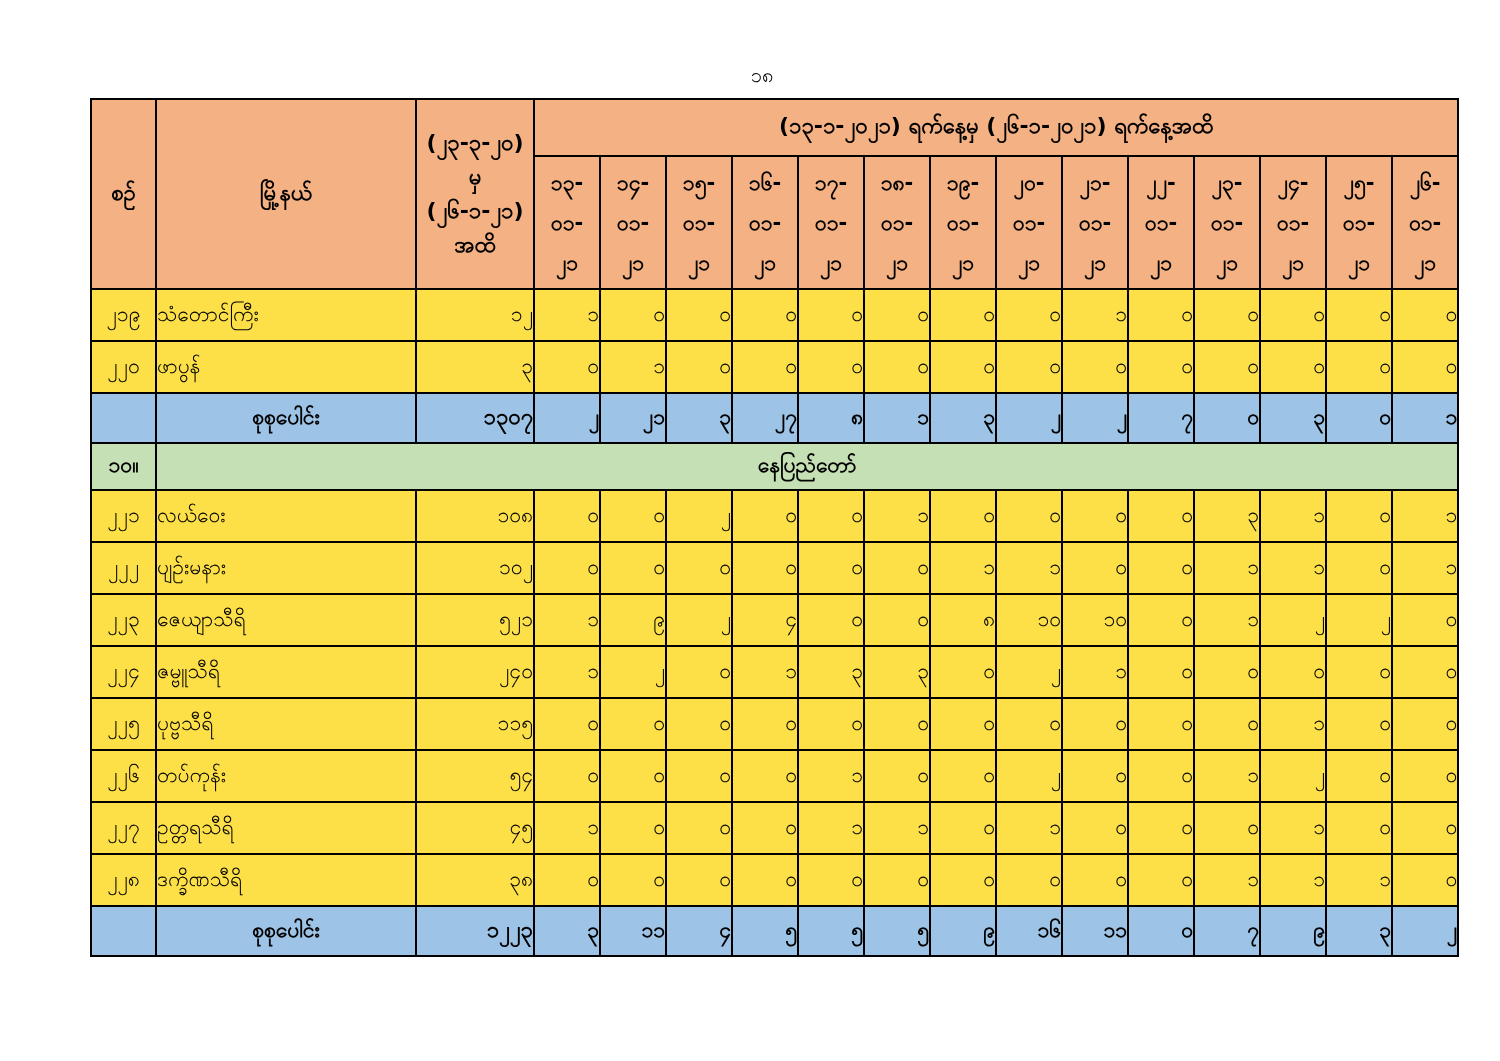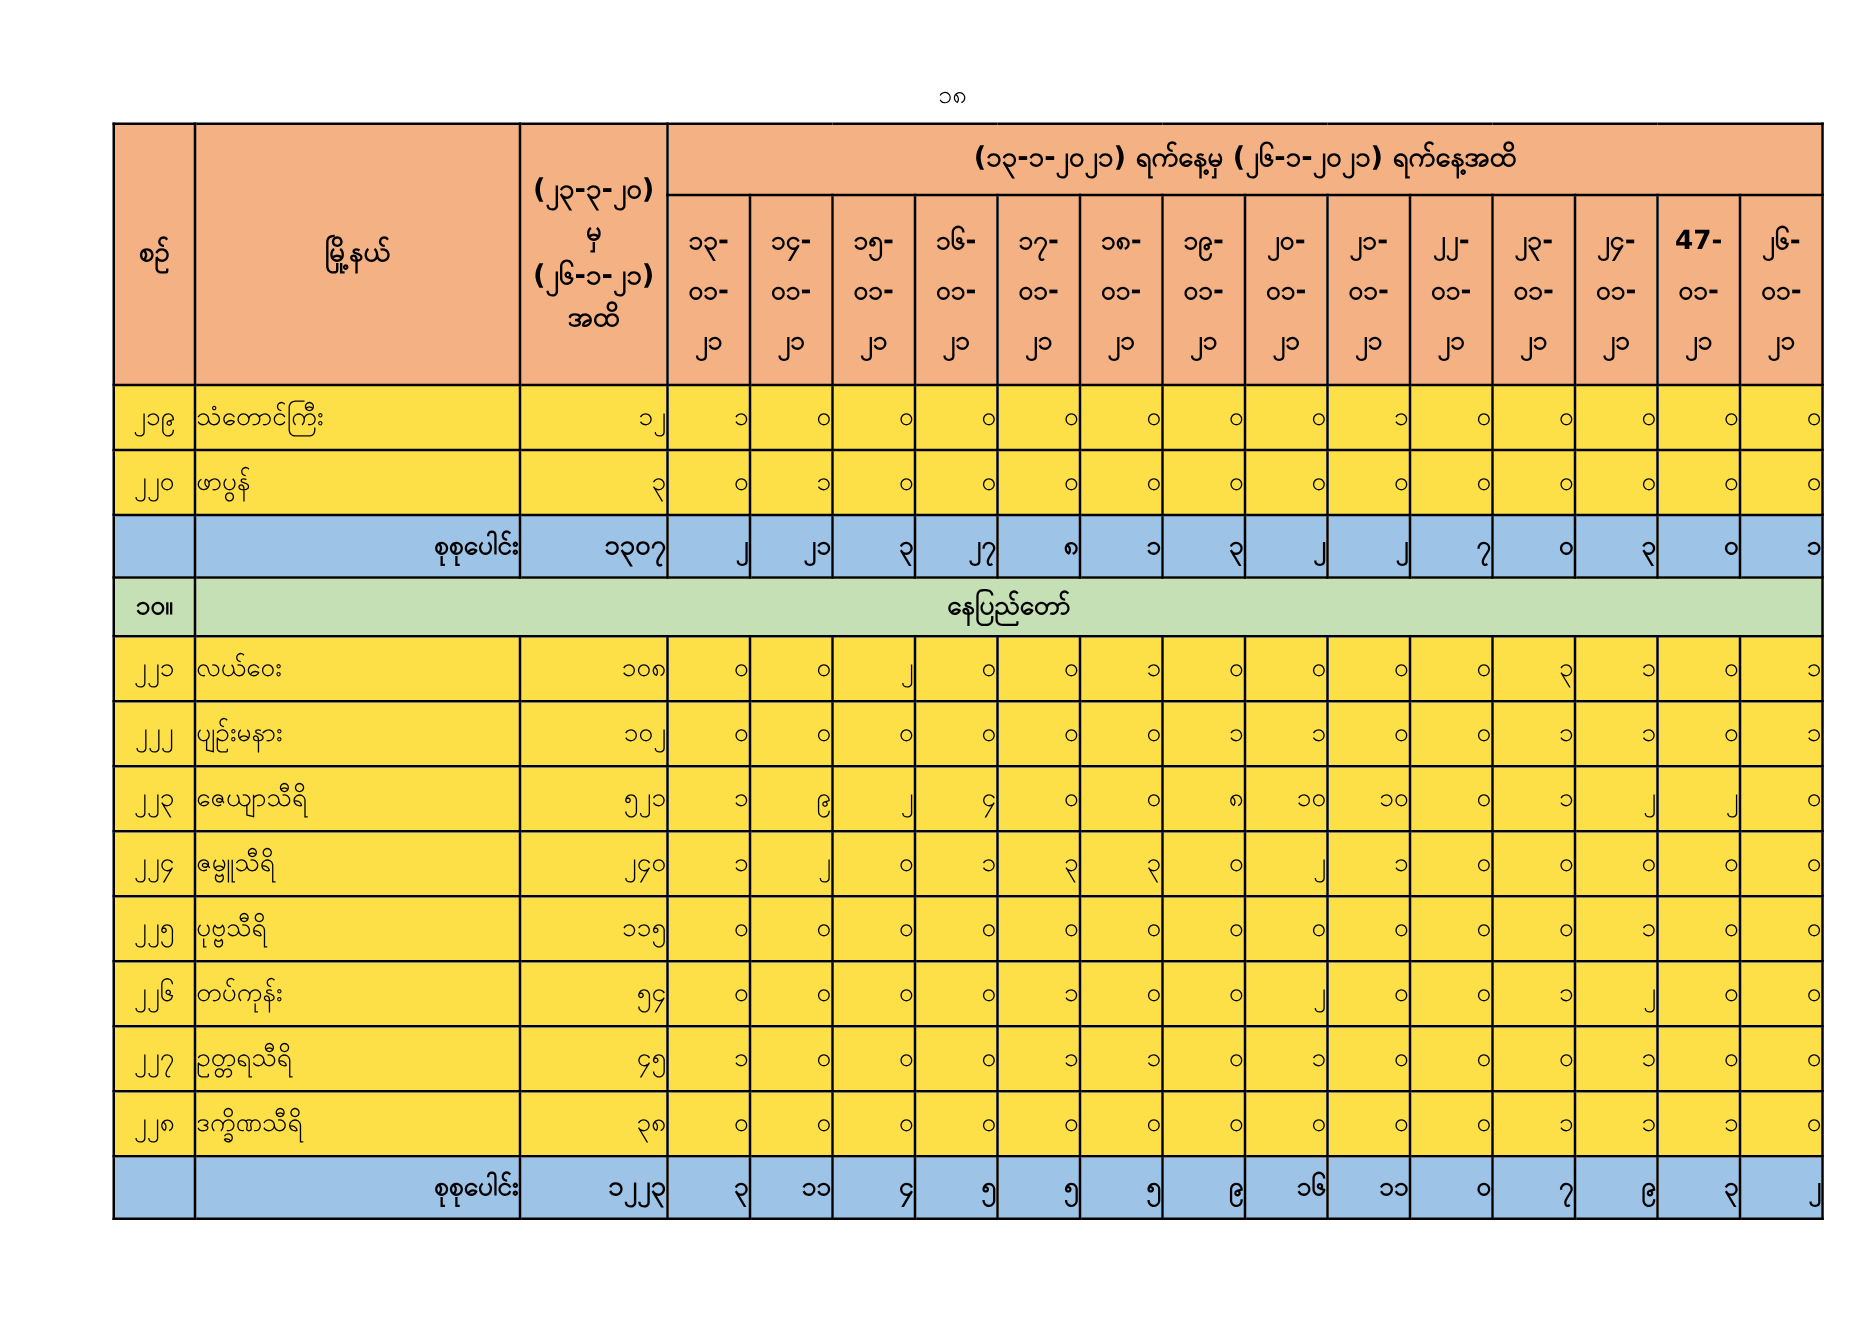--- a/index.html
+++ b/index.html
@@ -29,33 +29,33 @@
     border:2px solid #000;
     padding:0;
     overflow:hidden;
     font-size:21px;
     vertical-align:middle;
   }
   
   .hdr{background:#f4b183;font-weight:bold;text-align:center;}
   tr.range-row{height:57px;}
   tr.range-row th{font-size:22px;}
-  tr.date-row{height:152px;}
+  tr.date-row{height:133px;}
   th.date-th div{line-height:40px;font-size:21px;}
   th.corner{font-size:22px;margin-top:32px;}
   th.cumulative-th{font-size:21px;padding:0 6px;line-height:1.55;}
   
   tr.data-row{height:52px;background:#fde047;}
   tr.section-row{height:47px;background:#c5e0b4;font-weight:bold;}
   tr.total-row{height:50px;background:#9dc3e6;font-weight:bold;}
   td.serial{text-align:center;}
   td.township{text-align:left;padding-left:10px;}
   td.cumulative{text-align:right;padding-right:14px;}
   td.daily{text-align:right;padding-right:17px;}
-  td.total-label{text-align:right;padding-right:10px;font-size:22px;}
+  td.total-label{text-align:center;padding-right:10px;font-size:22px;}
   td.section-name{text-align:center;padding-left:10px;font-size:22px;}
   tr.total-row td.cumulative{font-size:22px;padding-left:44px;}
 </style>
 </head>
 <body>
 
 <div class="page">
   <div class="page-number">၁၈</div>
 
   <table class="report">
@@ -127,21 +127,21 @@
             <div>၂၃-</div>
             <div>၀၁-</div>
             <div>၂၁</div>
           </th>
           <th class="hdr date-th">
             <div>၂၄-</div>
             <div>၀၁-</div>
             <div>၂၁</div>
           </th>
           <th class="hdr date-th">
-            <div>47-</div>
+            <div>၂၅-</div>
             <div>၀၁-</div>
             <div>၂၁</div>
           </th>
           <th class="hdr date-th">
             <div>၂၆-</div>
             <div>၀၁-</div>
             <div>၂၁</div>
           </th>
         </tr>
     </thead>

